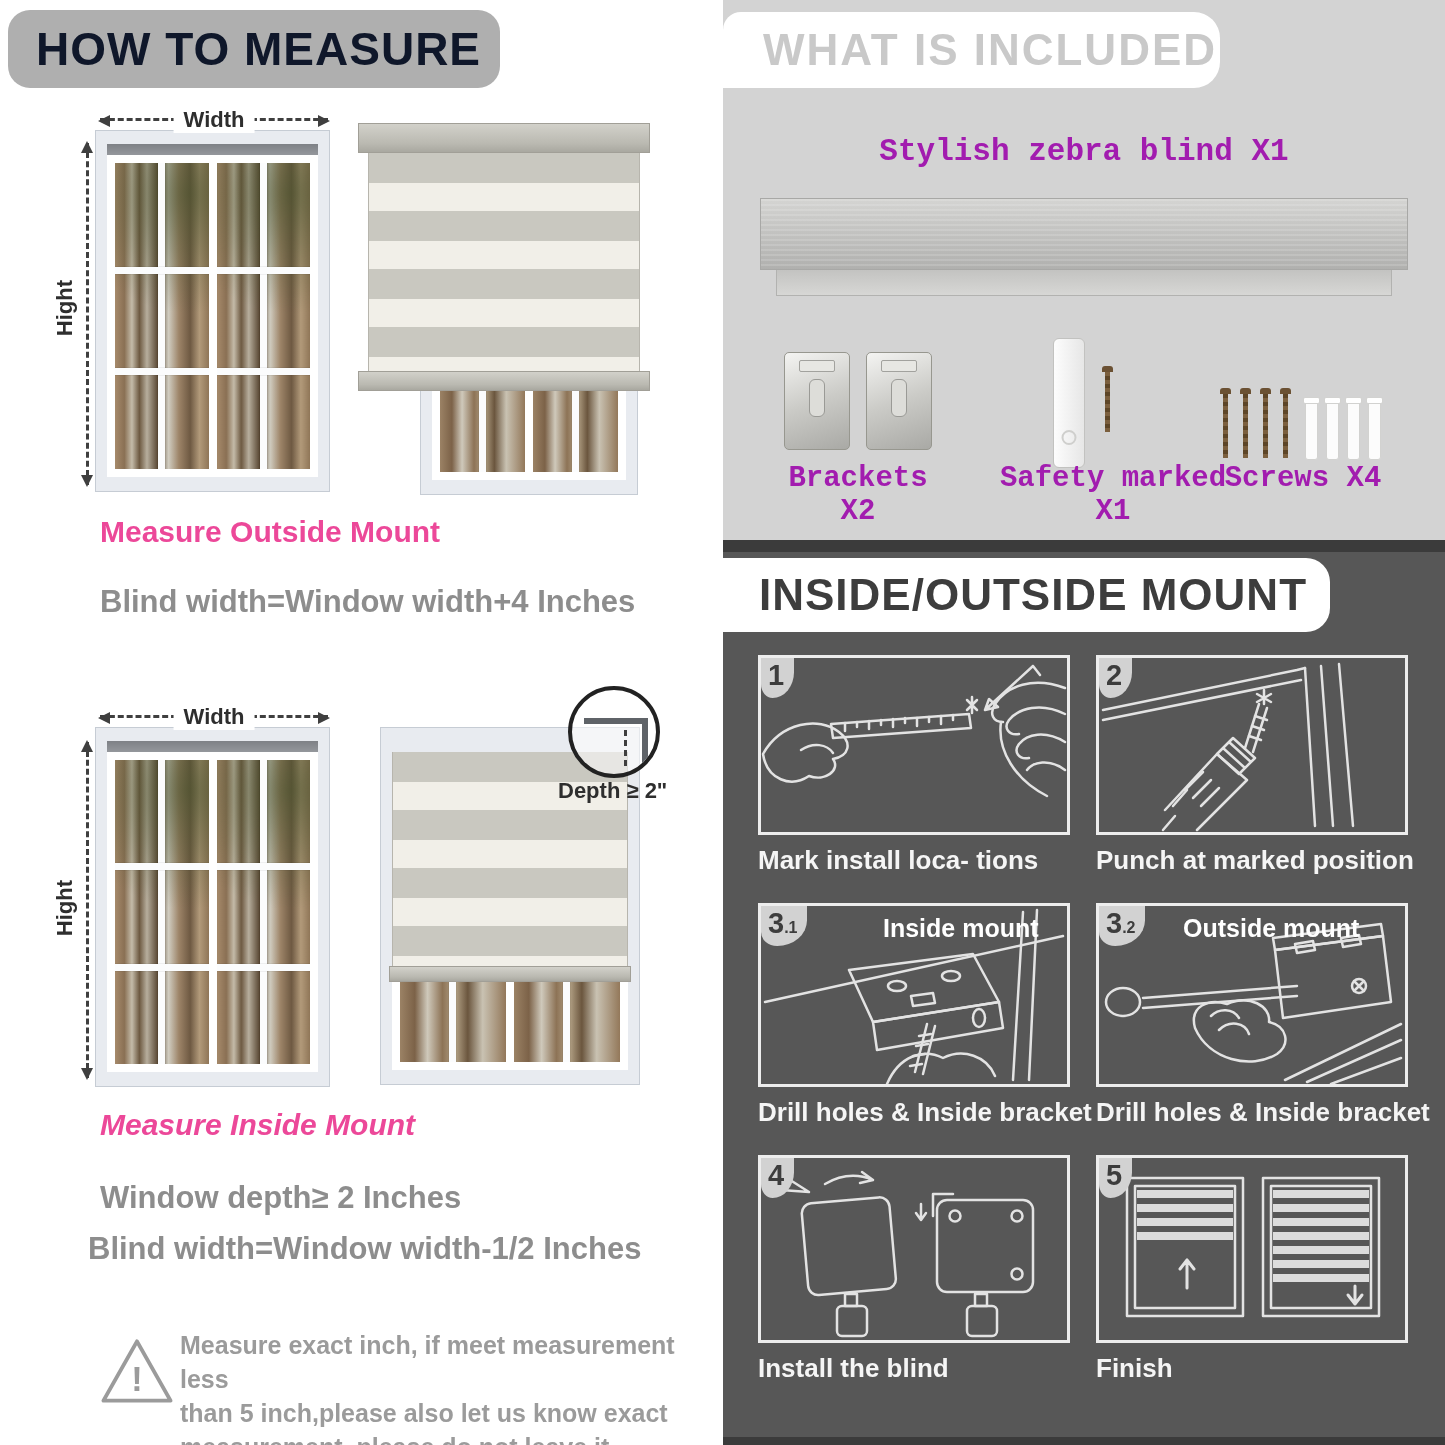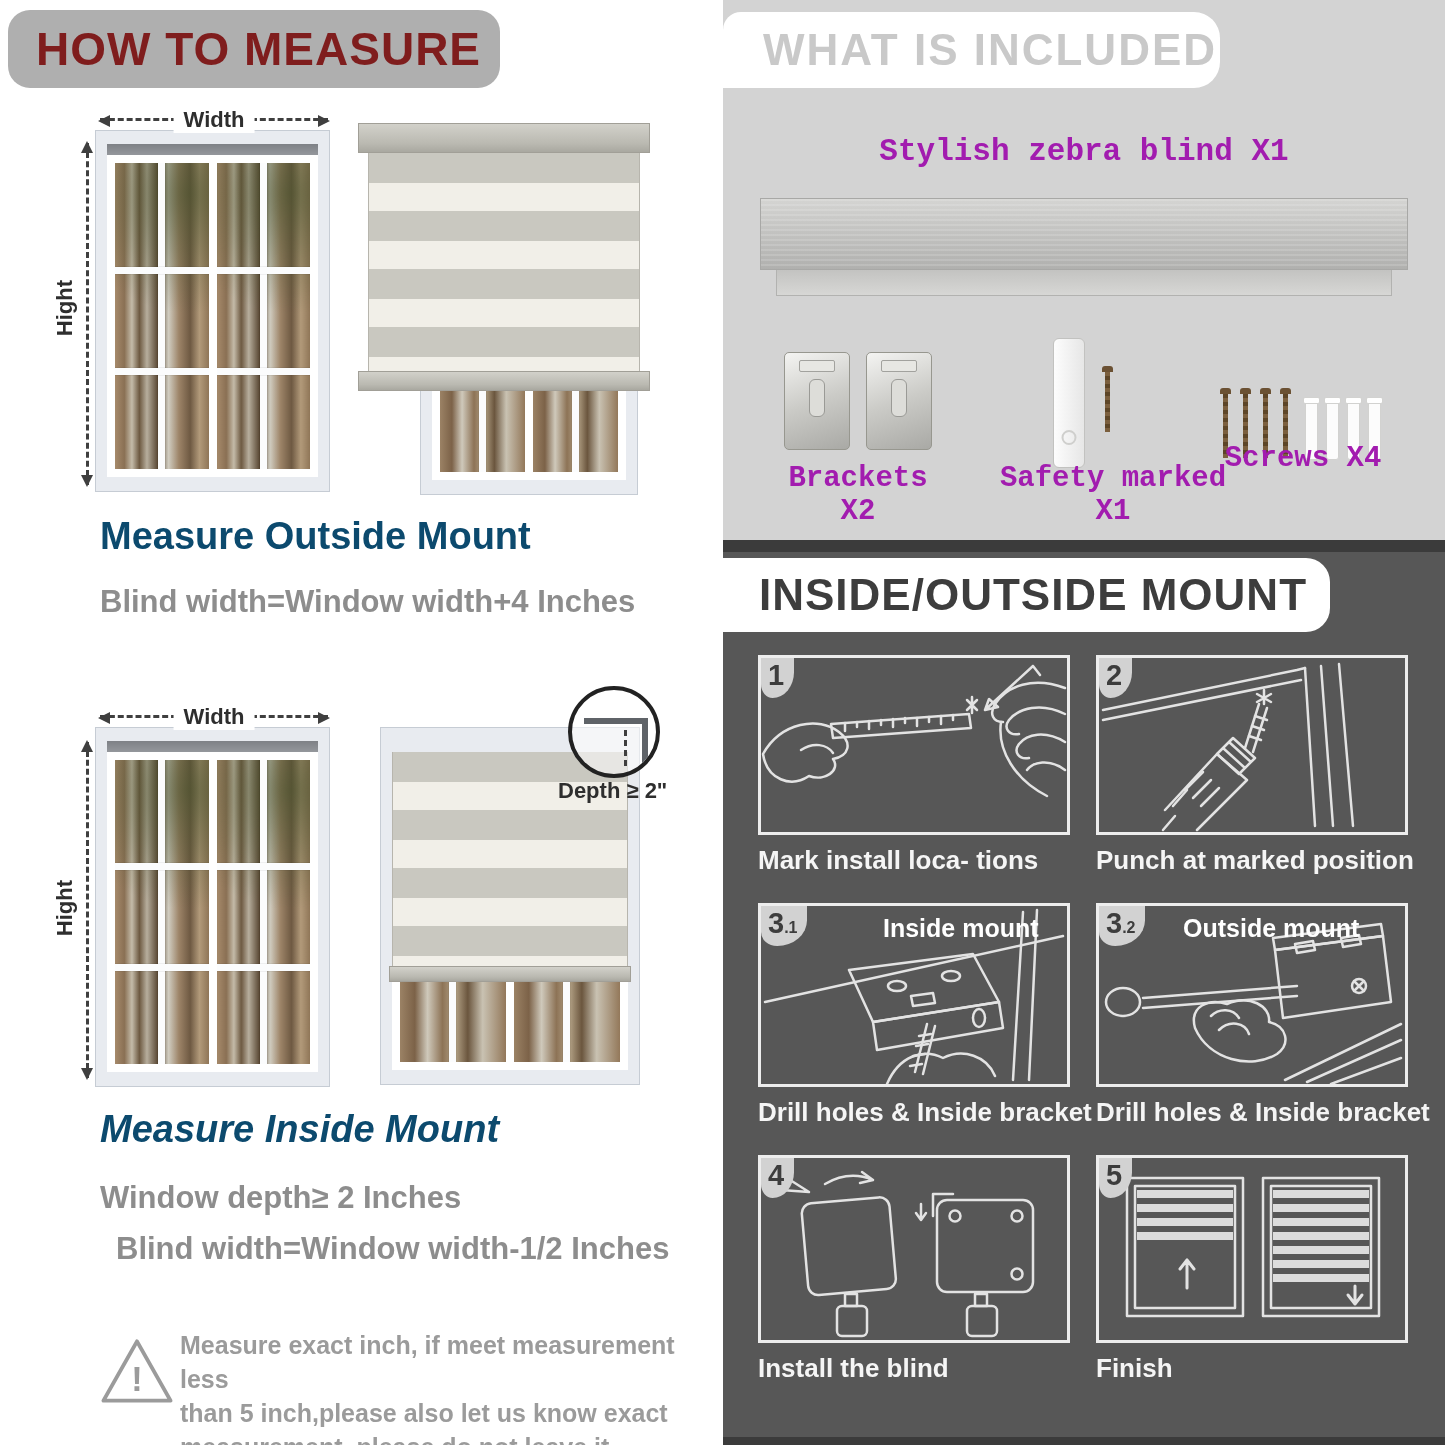--- a/index.html
+++ b/index.html
@@ -2,23 +2,23 @@
 <html><head>
 <meta charset="utf-8">
 <style>
   html,body{margin:0;padding:0;background:#ffffff;}
   .page{position:relative;width:1445px;height:1445px;background:#ffffff;overflow:hidden;
         font-family:"Liberation Sans",sans-serif;}
   .abs{position:absolute;}
 
   
   .lhead{left:8px;top:10px;width:492px;height:78px;background:#afafaf;border-radius:22px;
-         color:#7f1d1d;font-size:46px;font-weight:800;letter-spacing:1px;line-height:78px;
+         color:#0f172a;font-size:46px;font-weight:800;letter-spacing:1px;line-height:78px;
          padding-left:28px;box-sizing:border-box;}
-  .mtitle{color:#0c4a6e;font-size:38px;font-weight:700;}
+  .mtitle{color:#ec4899;font-size:30px;font-weight:700;}
   .mline{color:#8d8d8d;font-size:31px;font-weight:700;}
 
   
   .winframe{position:absolute;background:#e8ebf0;border:1px solid #c6ccd4;box-sizing:border-box;}
   .shadowbar{position:absolute;left:11px;right:11px;top:13px;height:11px;
              background:linear-gradient(180deg,#7e8186,#94979c);}
   .sash{position:absolute;left:11px;right:11px;top:24px;bottom:14px;background:#ffffff;
         display:flex;gap:8px;padding:8px;box-sizing:border-box;}
   .pane{flex:1;position:relative;overflow:hidden;}
   .mv{position:absolute;top:0;bottom:0;left:46%;width:7px;background:#fbfcfd;box-shadow:0 0 1px rgba(0,0,0,.3);}
@@ -193,21 +193,21 @@
 
     <div class="abs" style="left:568px;top:-4px;width:84px;height:84px;border:4px solid #222222;border-radius:50%;background:rgba(255,255,255,.55);overflow:hidden;">
       <i class="abs" style="left:12px;top:28px;width:58px;height:48px;border-top:6px solid #5f6368;border-right:6px solid #5f6368;"></i>
       <i class="abs" style="left:52px;top:40px;height:36px;border-left:3px dashed #3f3f3f;"></i>
     </div>
     <div class="abs" style="left:558px;top:88px;color:#2e2e2e;font-size:22px;font-weight:700;white-space:nowrap;">Depth ≥ 2"</div>
   </div>
 
   <div class="abs mtitle" style="left:100px;top:1108px;font-style:italic;">Measure Inside Mount</div>
   <div class="abs mline" style="left:100px;top:1180px;">Window depth≥ 2 Inches</div>
-  <div class="abs mline" style="left:116px;top:1231px;text-align:right;">Blind width=Window width-1/2 Inches</div>
+  <div class="abs mline" style="left:88px;top:1231px;text-align:right;">Blind width=Window width-1/2 Inches</div>
 
   <div class="abs" style="left:98px;top:1330px;width:78px;height:82px;">
     <svg viewBox="0 0 100 92" width="78" height="82">
       <path d="M50 8 L93 84 L7 84 Z" fill="none" stroke="#9b9b9b" stroke-width="5" stroke-linejoin="round"></path>
       <text x="50" y="72" font-size="44" font-weight="bold" fill="#9b9b9b" text-anchor="middle" font-family="Liberation Sans, sans-serif">!</text>
     </svg>
   </div>
   <div class="abs wtext" style="left:180px;top:1328px;width:520px;">
     <div>Measure exact inch, if meet measurement less</div>
     <div>than 5 inch,please also let us know exact</div>
@@ -237,21 +237,21 @@
     </div>
     <div class="abs" style="left:582px;top:400px;display:flex;gap:8px;">
       <div class="anchor"></div>
       <div class="anchor"></div>
       <div class="anchor"></div>
       <div class="anchor"></div>
     </div>
 
     <div class="abs inclabel" style="left:40px;top:462px;width:190px;text-align:center;">Brackets X2</div>
     <div class="abs inclabel" style="left:265px;top:462px;width:250px;text-align:center;">Safety marked X1</div>
-    <div class="abs inclabel" style="left:500px;top:442px;width:160px;text-align:center;">Screws X4</div>
+    <div class="abs inclabel" style="left:500px;top:462px;width:160px;text-align:center;">Screws X4</div>
   </div>
 
   <div class="abs darkstrip"></div>
   <div class="abs mountpanel">
     <div class="mountband">INSIDE/OUTSIDE MOUNT</div>
   </div>
   <div class="abs darkstrip2"></div>
 
   <div class="stepbox" style="left:758px;top:655px;">
     <svg class="art" viewBox="0 0 306 174">

